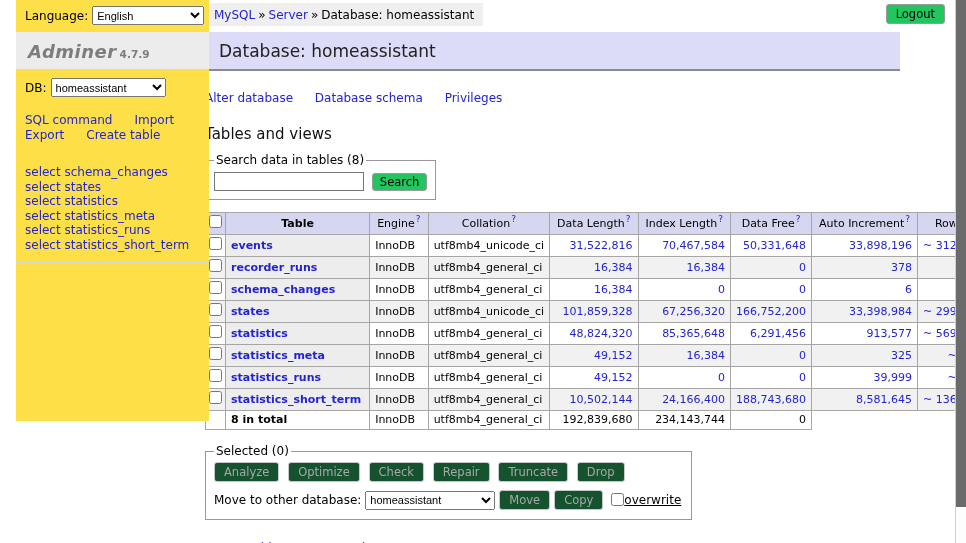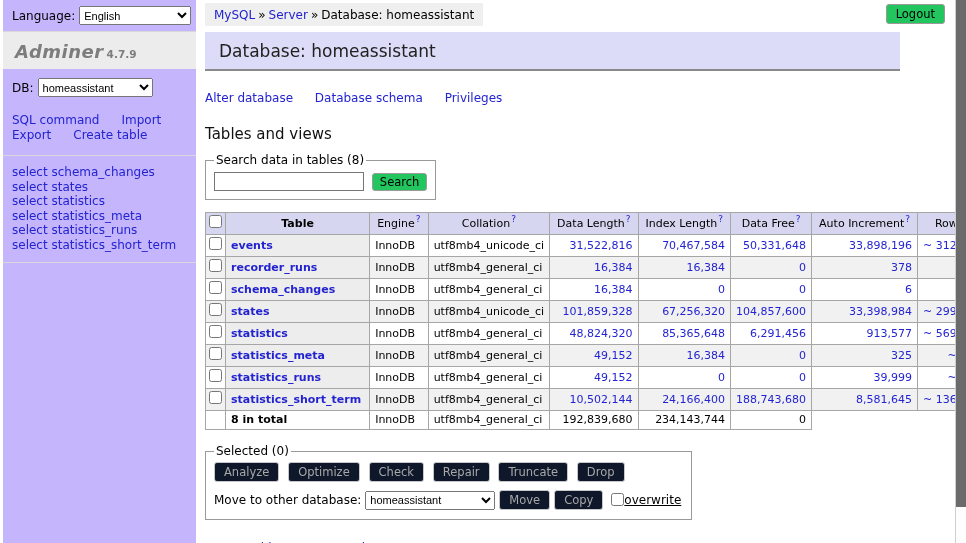--- a/index.html
+++ b/index.html
@@ -6,41 +6,41 @@
     --link:#2323d1; --h2bg:#dcdcf8; --theadbg:#d6d6f0; --thbg:#ededed;
     --stripe:#f1f1f1; --crumbbg:#efefef; --bandbg:#ececec; --cellborder:#a6a6a6;
     --h2border:#8a8a8a; --disabled:#a8a8a8;
   }
   *{box-sizing:border-box; margin:0; padding:0;}
   html,body{width:966px; height:543px; overflow:hidden;}
   body{font-family:"DejaVu Sans", sans-serif; font-size:12px; color:#000; background:#fff; position:relative;}
   a{color:var(--link); text-decoration:none; cursor:pointer;}
 
   
-  .sidebar{position:absolute; left:3px; top:0; width:193px; height:543px; background:#c4b5fd;}
+  .sidebar{position:absolute; left:16px; top:0; width:193px; height:421px; background:#fde047;}
   .lang-row{padding:6px 0 6px 9px; border-bottom:1px solid #d8d8d8;}
   .lang-row select{width:112px; height:19px; font-size:11px; margin-left:4px;}
   .brand-band{background:var(--bandbg); padding:9px 0 9px 12px; height:37px;font-weight:bold;}
   .brand{font-size:18px; font-style:italic; color:#7d7d7d; letter-spacing:.5px;}
   .version{font-size:10.5px; color:#7d7d7d; margin-left:3px;}
   .db-row{padding:9px 0 10px 9px;}
   .db-row select{width:115px; height:19px; font-size:11px; margin-left:4px;}
   .menu-actions{padding:6px 0 12px 9px; border-bottom:1px solid #d8d8d8;}
   .menu-actions a{margin-right:22px; line-height:15px;}
   .table-links{padding:9px 0 10px 9px; border-bottom:1px solid #d8d8d8;}
   .table-links a{display:block; line-height:14.5px;}
 
   
   .main{margin-left:193px; padding-left:12px;}
   .breadcrumb{display:inline-block; background:var(--crumbbg); padding:5px 9px 4px 9px; margin-top:3px;}
   .breadcrumb .sep{color:#000; margin:0 3px;}
   .logout-btn{position:absolute; top:4px; right:21px;}
   button{font-family:"DejaVu Sans", sans-serif; font-size:11.5px; background:#22c55e;
          border:1px solid #9a9a9a; border-radius:3px; padding:2px 9px; color:#000; cursor:pointer;}
-  button[disabled]{color:var(--disabled); border-color:#c8c8c8; background:#0f172a;}
+  button[disabled]{color:var(--disabled); border-color:#c8c8c8; background:#14532d;}
   h2.page-title{font-size:17px; font-weight:normal; color:#222; background:var(--h2bg);
          border-bottom:2px solid var(--h2border); margin-top:6px; width:695px; padding:9px 14px 8px 14px;}
   .toolbar-links{margin-top:20px;}
   .toolbar-links a{margin-right:18px;}
   h3{font-size:15px; font-weight:normal; color:#111;}
   .h3-tables{margin-top:20px;}
 
   fieldset{display:inline-block; border:1px solid #999; padding:5px 8px 8px 8px; margin-top:10px;}
   legend{font-size:12px; padding:0 2px;}
   .search-fs input[type=text]{width:150px; height:19px; border:1px solid #767676; font-size:12px; padding:1px 3px;}
@@ -176,21 +176,21 @@
         <td class="num"><a>~ 3</a></td>
 
       </tr>
       <tr>
         <td class="cb"><input type="checkbox" style=""></td>
         <th class="name"><a>states</a></th>
         <td>InnoDB</td>
         <td>utf8mb4_unicode_ci</td>
         <td class="num"><a>101,859,328</a></td>
         <td class="num"><a>67,256,320</a></td>
-        <td class="num"><a>104,857,600</a></td>
+        <td class="num"><a>166,752,200</a></td>
         <td class="num"><a>33,398,984</a></td>
         <td class="num"><a>~ 299,833</a></td>
 
       </tr>
       <tr>
         <td class="cb"><input type="checkbox" style=""></td>
         <th class="name"><a>statistics</a></th>
         <td>InnoDB</td>
         <td>utf8mb4_general_ci</td>
         <td class="num"><a>48,824,320</a></td>

